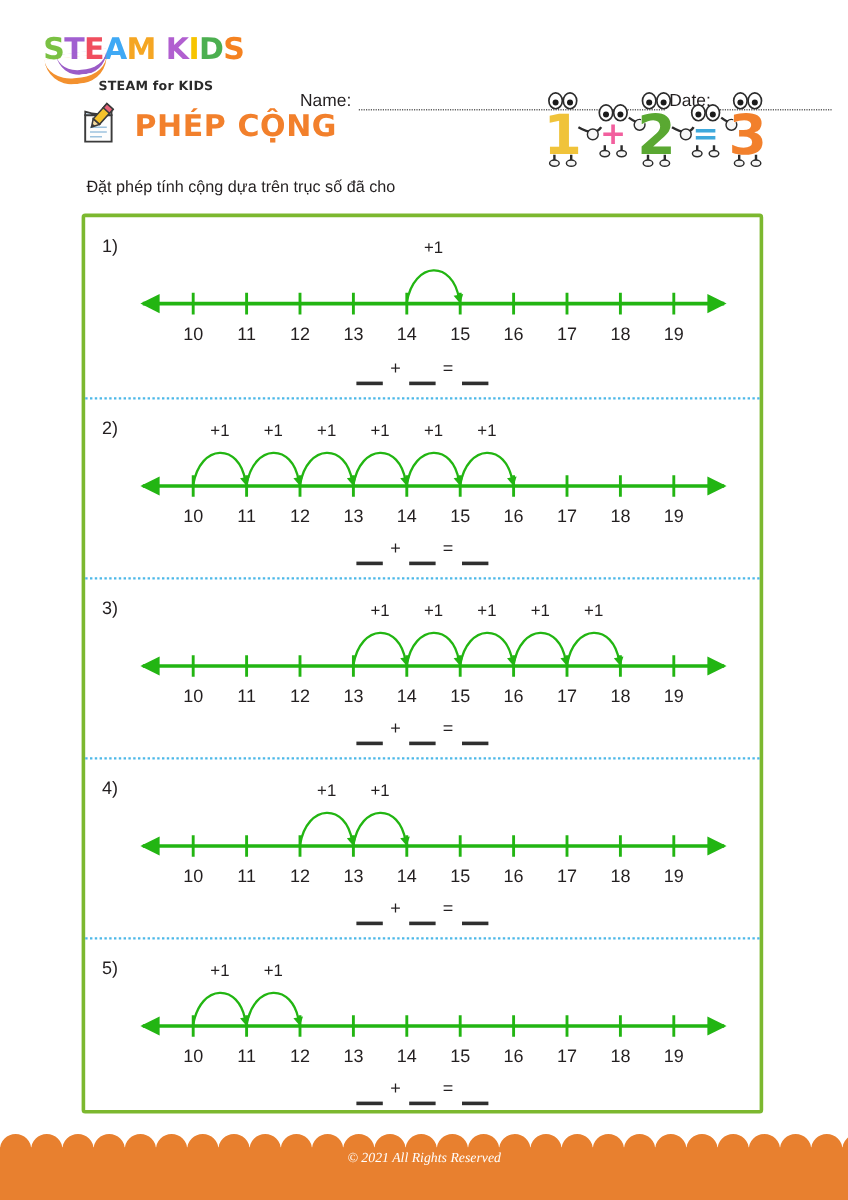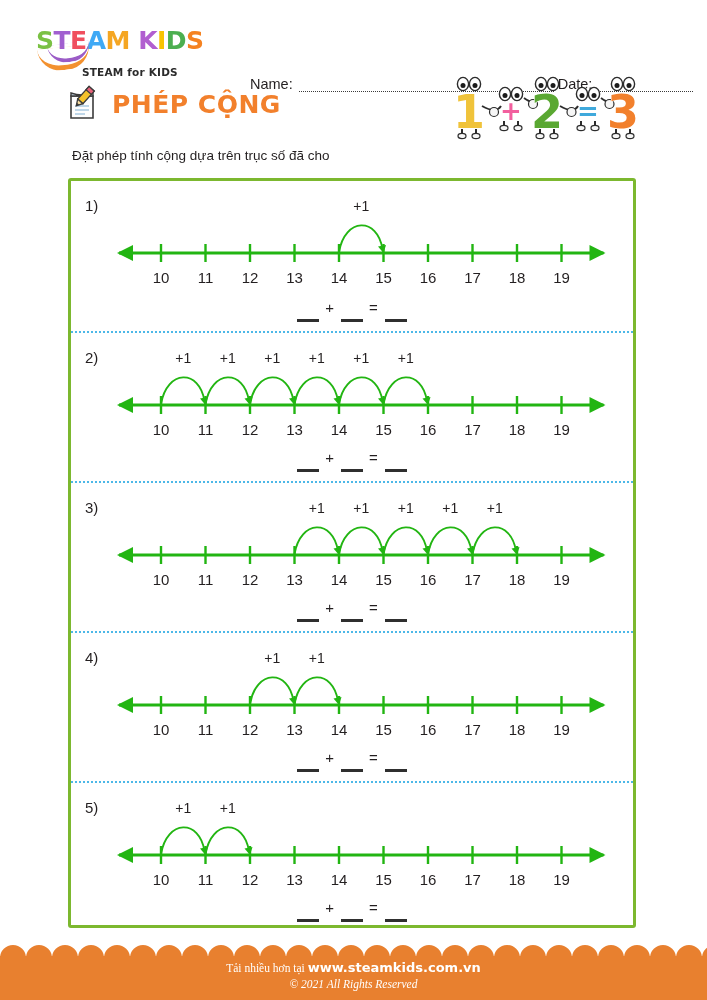--- a/index.html
+++ b/index.html
@@ -499,17 +499,14 @@
       <div class="answer-row"><span class="blank"></span><span class="op">+</span><span class="blank"></span><span class="op">=</span><span class="blank"></span></div>
     </div>
   </div>
 
 <div class="scallop">
   <svg width="707" height="16" viewBox="0 0 707 16" id="scallop-svg">
       <path d="M0 16 A 13 13 0 0 1 26 16 A 13 13 0 0 1 52 16 A 13 13 0 0 1 78 16 A 13 13 0 0 1 104 16 A 13 13 0 0 1 130 16 A 13 13 0 0 1 156 16 A 13 13 0 0 1 182 16 A 13 13 0 0 1 208 16 A 13 13 0 0 1 234 16 A 13 13 0 0 1 260 16 A 13 13 0 0 1 286 16 A 13 13 0 0 1 312 16 A 13 13 0 0 1 338 16 A 13 13 0 0 1 364 16 A 13 13 0 0 1 390 16 A 13 13 0 0 1 416 16 A 13 13 0 0 1 442 16 A 13 13 0 0 1 468 16 A 13 13 0 0 1 494 16 A 13 13 0 0 1 520 16 A 13 13 0 0 1 546 16 A 13 13 0 0 1 572 16 A 13 13 0 0 1 598 16 A 13 13 0 0 1 624 16 A 13 13 0 0 1 650 16 A 13 13 0 0 1 676 16 A 13 13 0 0 1 702 16 A 13 13 0 0 1 728 16 L 707 16 L 707 16 Z" fill="#e8802f"></path>
     </svg>
 </div>
 <div class="footer">
-  <div class="footer-line1">
-    <span>Tải nhiều hơn tại </span><span class="url">www.steamkids.com.vn</span>
-  </div>
   <div class="footer-line2">© 2021 All Rights Reserved</div>
 </div>
 
 </body></html>

